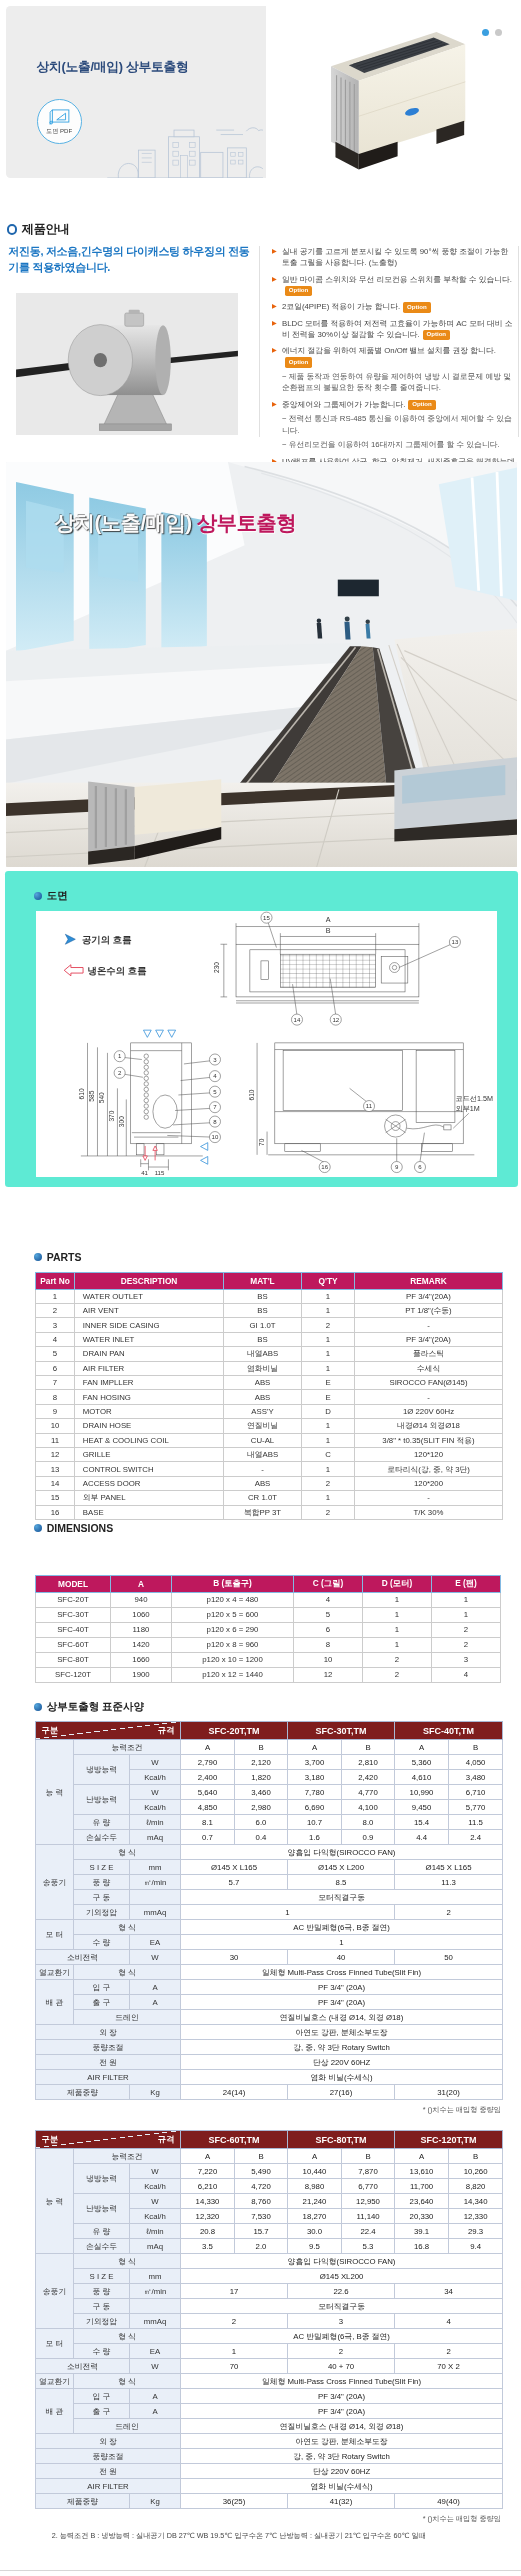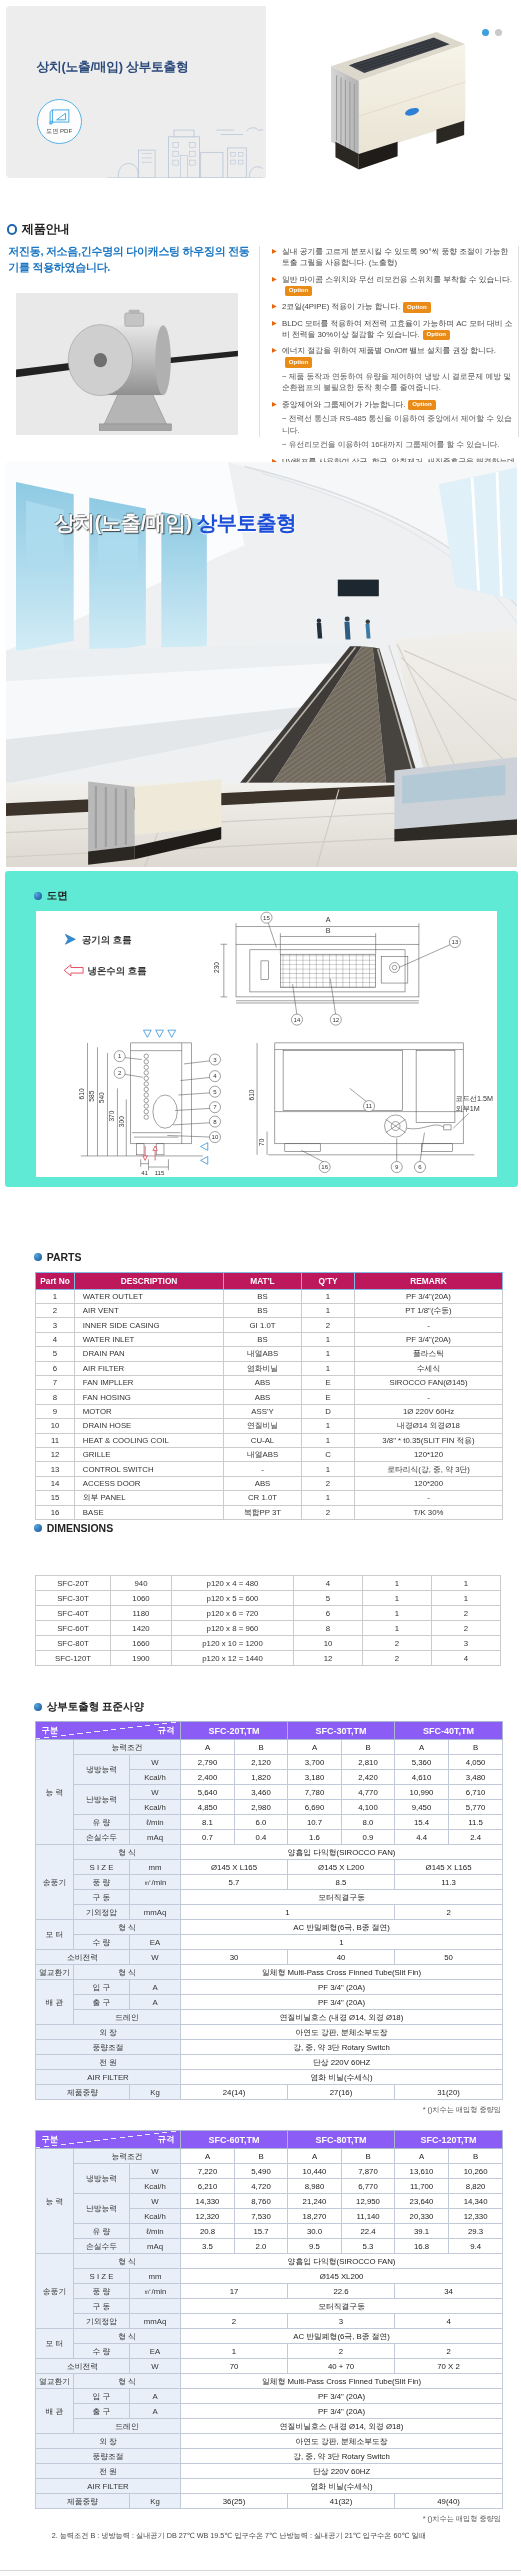--- a/index.html
+++ b/index.html
@@ -35,21 +35,21 @@
   .bullets .item{margin-bottom:5px;position:relative;padding-left:10px;}
   .bullets .item .arr::before{content:"▶";color:#e8630c;font-size:6.1px;position:absolute;left:0;top:1.1px;}
   .bullets .sub{margin:-1.7px 0 5px 10px;color:#555;}
   .opt{display:inline-block;background:#ea8a17;color:#fff;font-size:6.1px;font-weight:bold;
        padding:0.6px 3.9px 1.1px;border-radius:1.7px;margin-left:2.8px;vertical-align:0.6px;}
 
   
   .hero{left:5.6px;top:462px;width:511px;height:405px;overflow:hidden;border-radius:1.1px;}
   .hero-title{position:absolute;left:49px;top:47px;font-size:20.5px;font-weight:bold;letter-spacing:-0.6px;white-space:nowrap;}
   .hero-title .w{color:#fafafa;text-shadow:1.1px 1.1px 1.1px rgba(45,45,45,.9),-0.6px -0.6px 0.6px rgba(45,45,45,.45);}
-  .hero-title .b{color:#1d4ed8;text-shadow:0.6px 0.6px 0 rgba(255,255,255,.9);}
+  .hero-title .b{color:#be185d;text-shadow:0.6px 0.6px 0 rgba(255,255,255,.9);}
 
   
   .dpanel{left:5px;top:871px;width:513px;height:316px;background:#5eead4;border-radius:3.3px;}
   .draw-box{position:absolute;left:31px;top:40px;width:461px;height:266px;background:#fff;}
   svg text{font-family:"Liberation Sans","DejaVu Sans",sans-serif;}
 
   
   table{border-collapse:collapse;table-layout:fixed;}
   td{overflow:hidden;white-space:nowrap;}
   .tblp{width:466px;}
@@ -57,21 +57,21 @@
   .tblp tr{height:14.4px;}
   .tblp tr.hd{height:16.7px;}
   .tblp tr.hd td{background:#be185d;color:#fff;font-weight:bold;font-size:8.3px;border-color:#83b9e3;}
   .tblp td.l{text-align:left;padding-left:7.8px;}
 
   .spec{width:466px;}
   .spec tr{height:15px;}
   .spec tr.hd{height:18px;}
   .spec td{border:0.6px solid #c2cada;font-size:7.8px;color:#333;text-align:center;padding:0 1.7px;background:#e9eff8;}
   .spec td.v{background:#fff;color:#222;}
-  .spec tr.hd td{background:#8b5cf6;color:#fff;font-weight:bold;font-size:9px;border-color:#a9b7d2;}
+  .spec tr.hd td{background:#7f1d1d;color:#fff;font-weight:bold;font-size:9px;border-color:#a9b7d2;}
   .corner{position:relative;}
   .corner .diag{position:absolute;left:0;top:0;width:100%;height:100%;
     background:linear-gradient(to bottom right,transparent calc(50% - 0.6px),#e8edf5 calc(50% - 0.6px),#e8edf5 50%,transparent 50%);}
   .corner .cl{position:absolute;left:5.6px;top:2.8px;font-size:8.3px;}
   .corner .cr{position:absolute;right:5.6px;bottom:2.8px;font-size:8.3px;}
 
   .note{width:466px;text-align:right;font-size:7.2px;color:#555;}
   .footnotes{font-size:7.2px;color:#444;line-height:1.85;}
   .footnotes .l2{padding-left:16.7px;}
   .bottom-line{left:0;top:2570px;width:522px;height:0.6px;background:#d7d7d7;}
@@ -615,40 +615,48 @@
   <table class="abs tblp" style="left:35px;top:1575px;">
     <colgroup>
         <col style="width:75px">
         <col style="width:61px">
         <col style="width:122px">
         <col style="width:69px">
         <col style="width:69px">
         <col style="width:69px">
       </colgroup>
     <tbody>
+        <tr class="hd">
+      <td>MODEL</td>
+      <td>A</td>
+      <td>B (토출구)</td>
+      <td>C (그릴)</td>
+      <td>D (모터)</td>
+      <td>E (팬)</td>
+    </tr>
     <tr style="height:15px">
           <td>SFC-20T</td>
           <td>940</td>
           <td>p120 x 4 = 480</td>
           <td>4</td>
           <td>1</td>
           <td>1</td>
         </tr>
     <tr style="height:15px">
           <td>SFC-30T</td>
           <td>1060</td>
           <td>p120 x 5 = 600</td>
           <td>5</td>
           <td>1</td>
           <td>1</td>
         </tr>
     <tr style="height:15px">
           <td>SFC-40T</td>
           <td>1180</td>
-          <td>p120 x 6 = 720</td>
+          <td>p120 x 6 = 290</td>
           <td>6</td>
           <td>1</td>
           <td>2</td>
         </tr>
     <tr style="height:15px">
           <td>SFC-60T</td>
           <td>1420</td>
           <td>p120 x 8 = 960</td>
           <td>8</td>
           <td>1</td>

